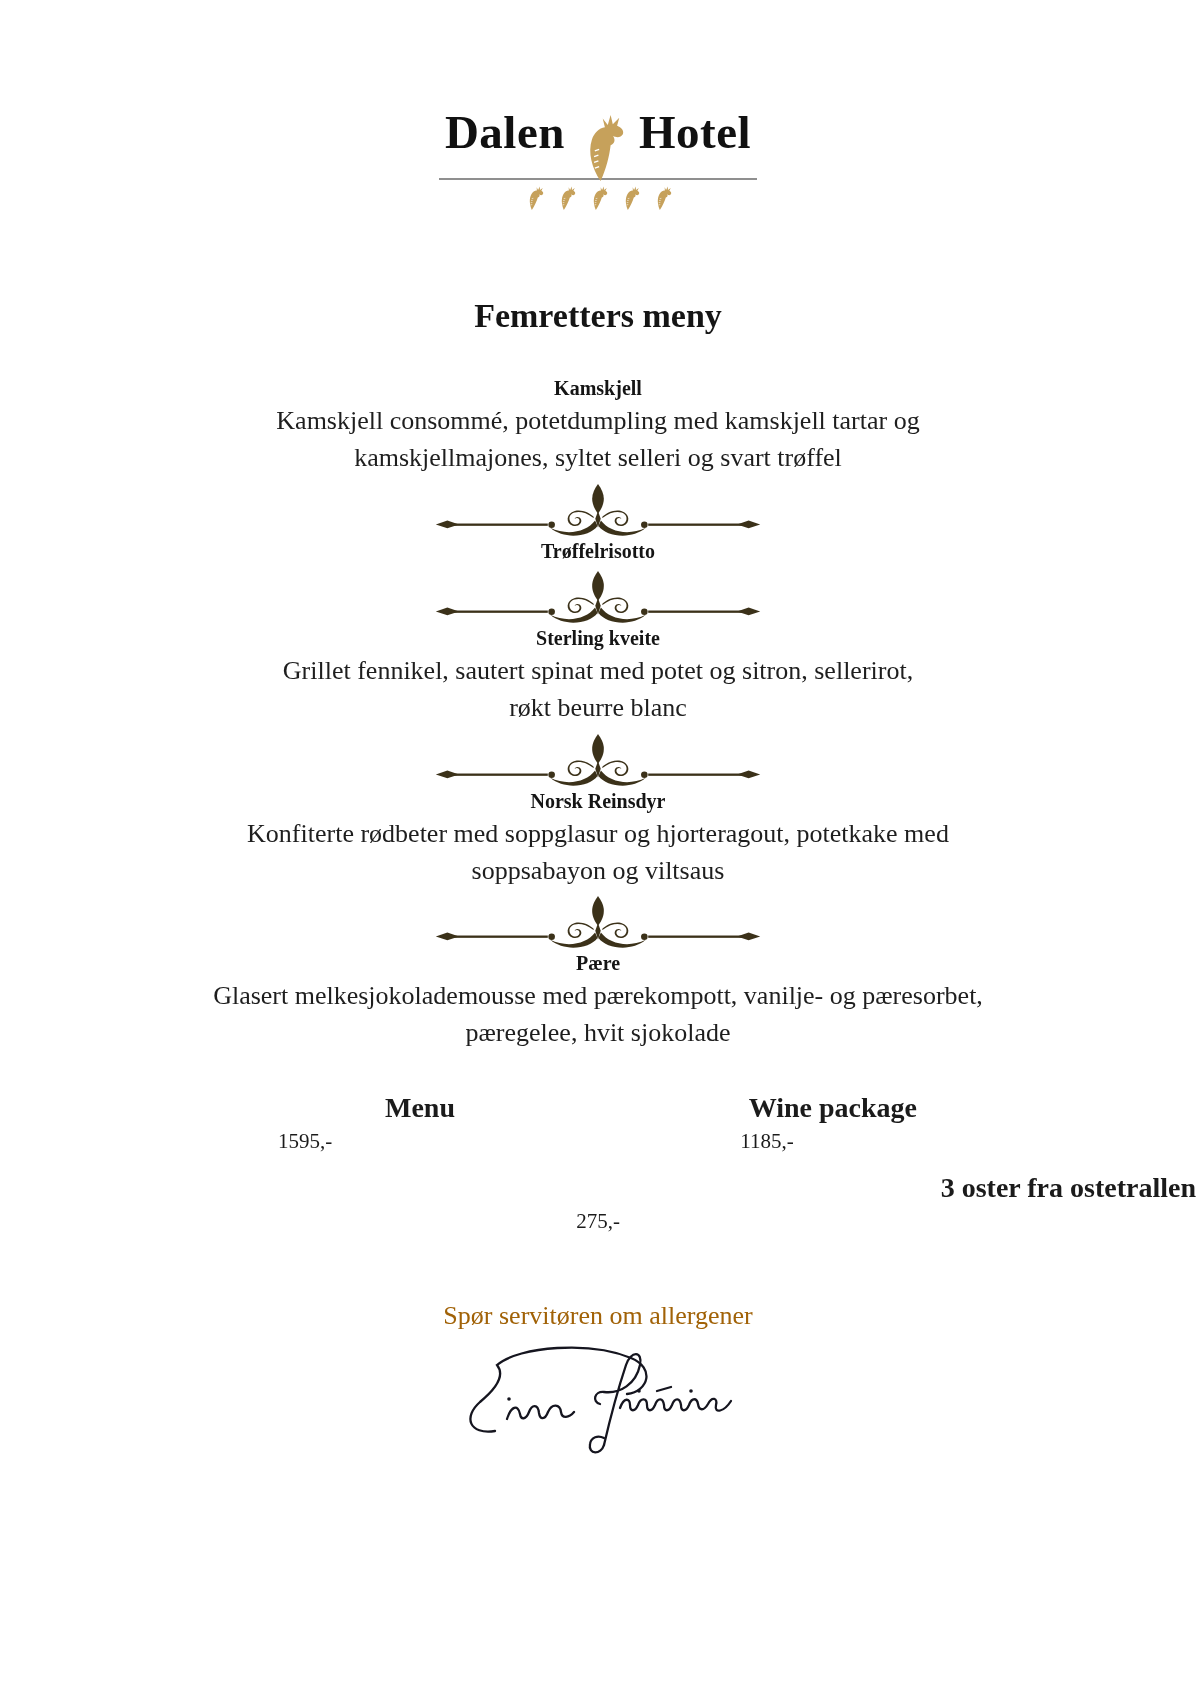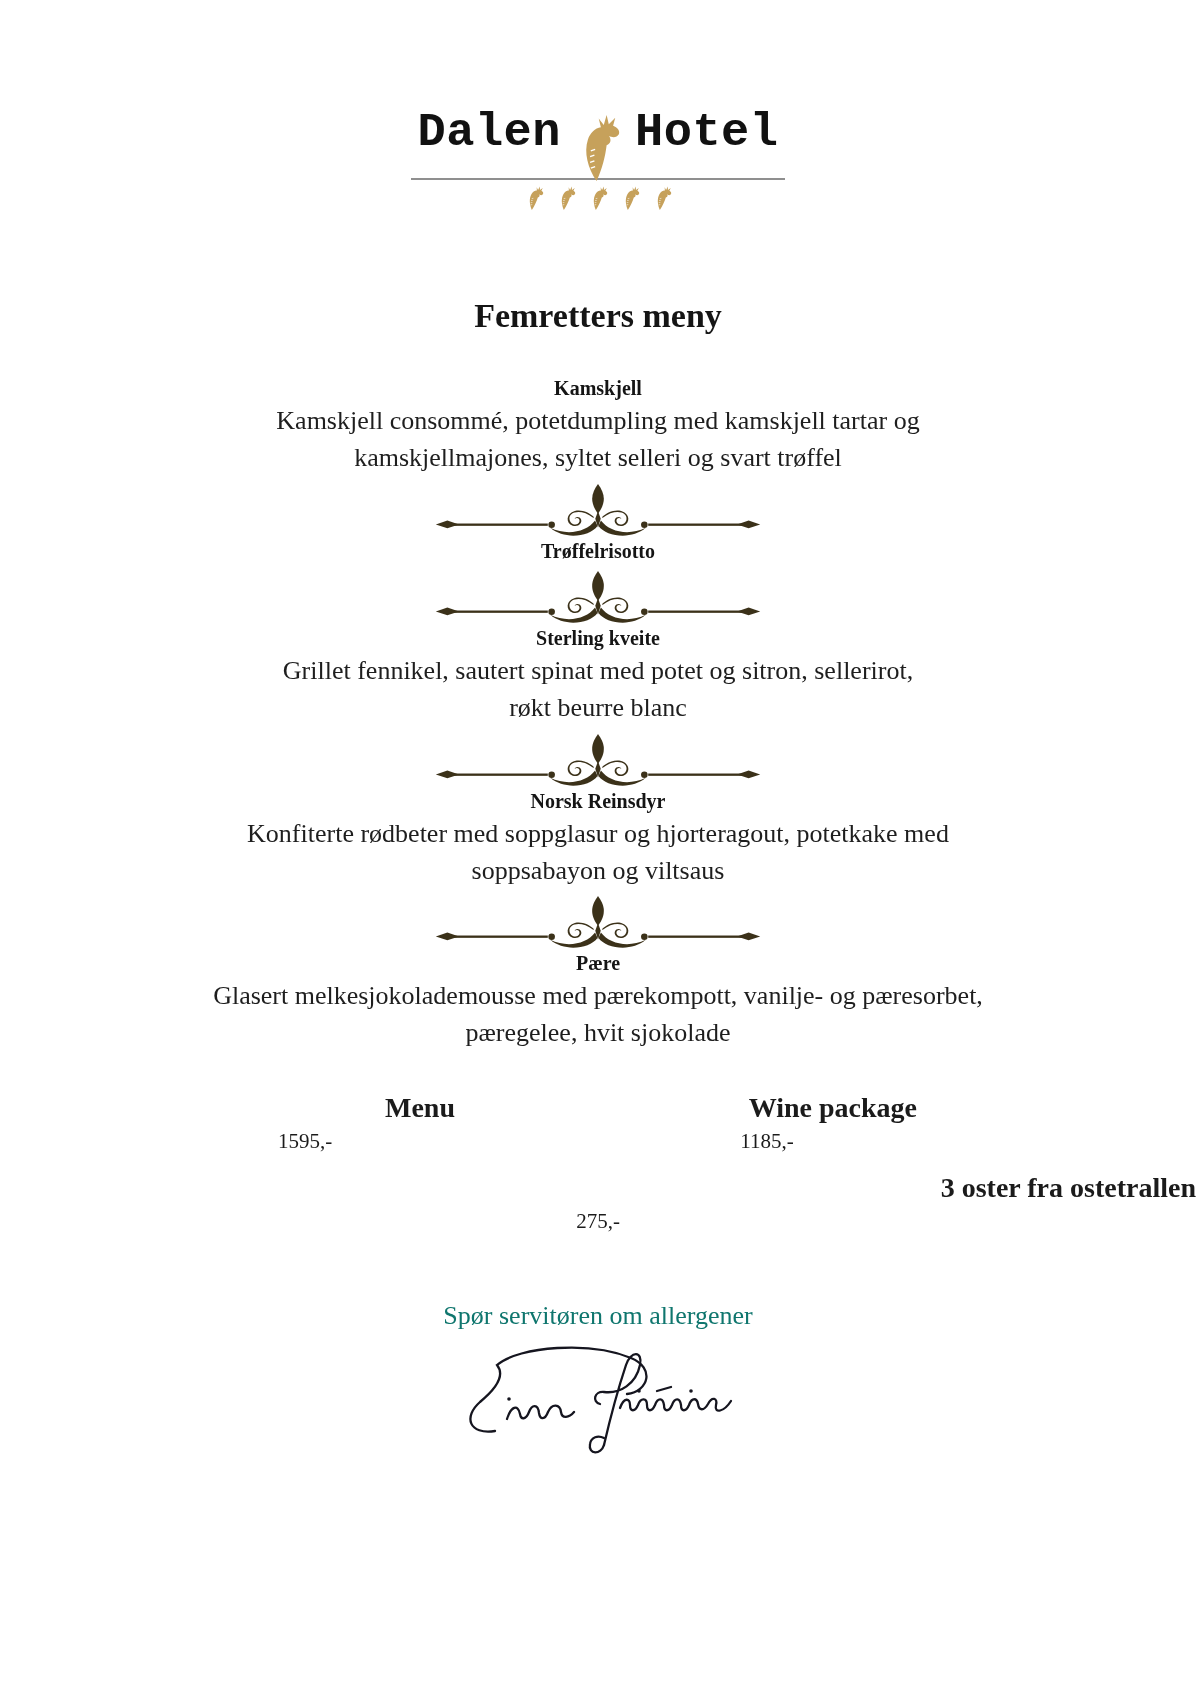--- a/index.html
+++ b/index.html
@@ -28,21 +28,20 @@
     padding: 0 6px 10px 6px;
     border-bottom: 2px solid #8f8f8f;
     position: relative;
   }
   .logo-word {
     font-size: 47px;
     font-weight: 700;
     letter-spacing: 0.5px;
     color: #111111;
     line-height: 1;
-    font-family: Liberation Mono, monospace;
   }
   .logo-dragon {
     width: 46px;
     height: 72px;
     color: #c6a15b;
     position: relative;
     top: 16px;            
     z-index: 2;
   }
   .rating-row {
@@ -101,21 +100,21 @@
     width: 300px;
     text-align: center;
   }
   .price-col.menu { left: 155px; }
   .price-col.wine { left: 617px; }
   .price-label { font-size: 28px; font-weight: 700; line-height: 1.3; text-align: right; }
   .price-value { font-size: 21px; line-height: 1.35; }
 
   
   .cheese { }
-  .allergen { margin-top: 66px; font-size: 26px; color: #0f766e; }
+  .allergen { margin-top: 66px; font-size: 26px; color: #a16207; }
   .signature-wrap { margin-top: 10px; }
   .signature-svg { width: 310px; height: 120px; }
 </style>
 </head>
 <body>
 
 <svg width="0" height="0" style="position:absolute" aria-hidden="true">
   <defs>
     <symbol id="dragon" viewBox="0 0 64 96">
       <path fill="currentColor" d="M30 94 C18 76 12 54 18 36 C21 27 28 20 36 19 L33 7 L40 16 L44 2 L47 15 L56 6 L53 17 C59 19 63 24 61 29 C58 34 52 34 47 31 C51 36 50 42 44 44 C42 60 38 76 30 94 Z"></path>

